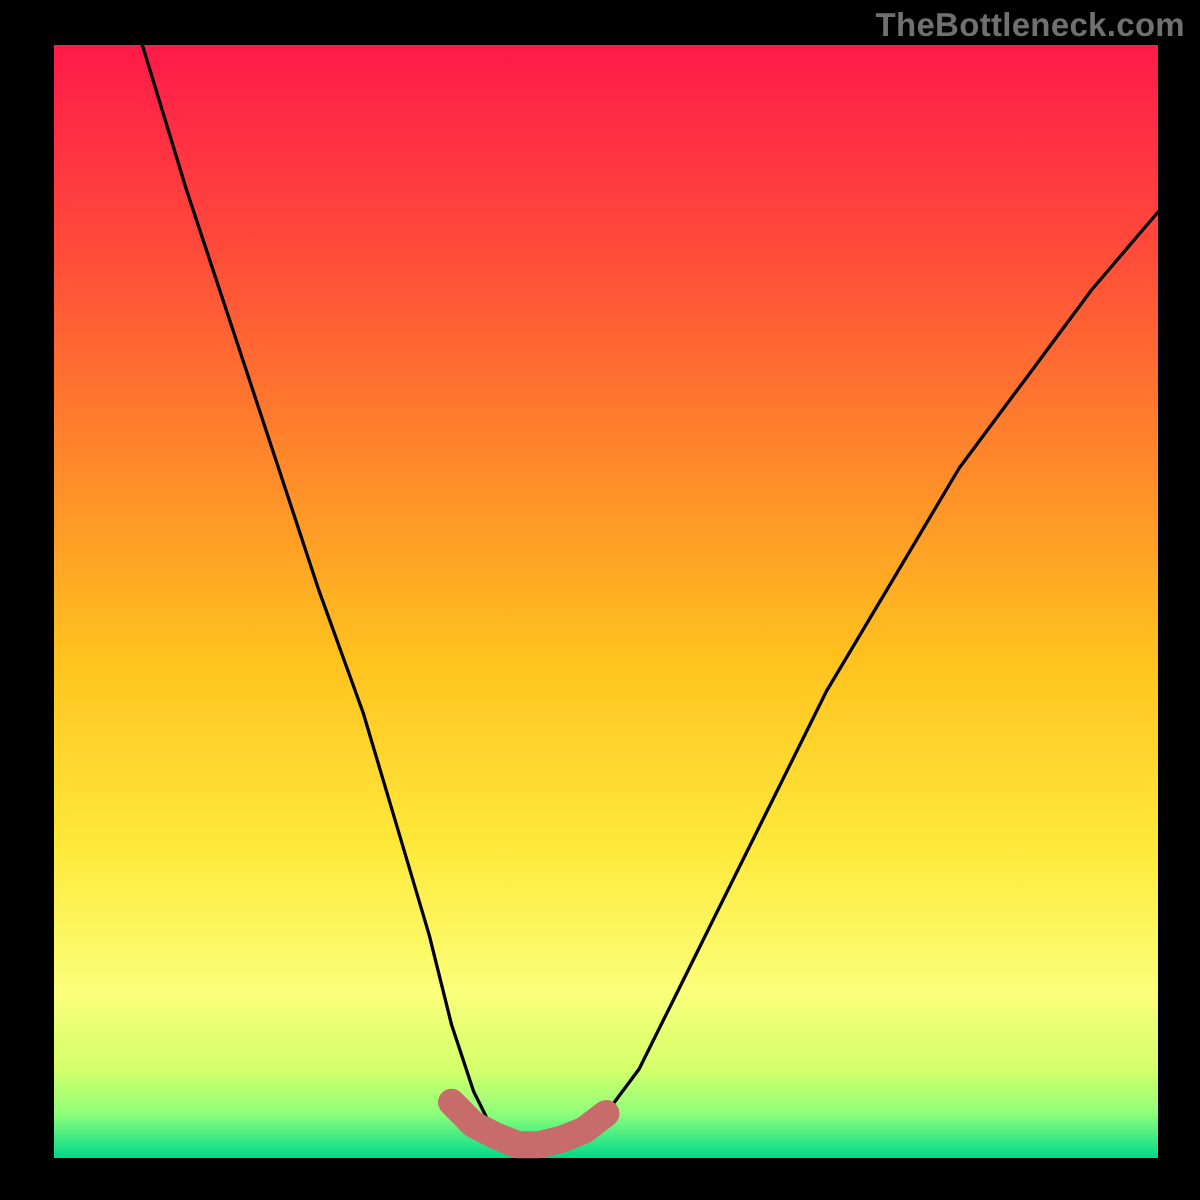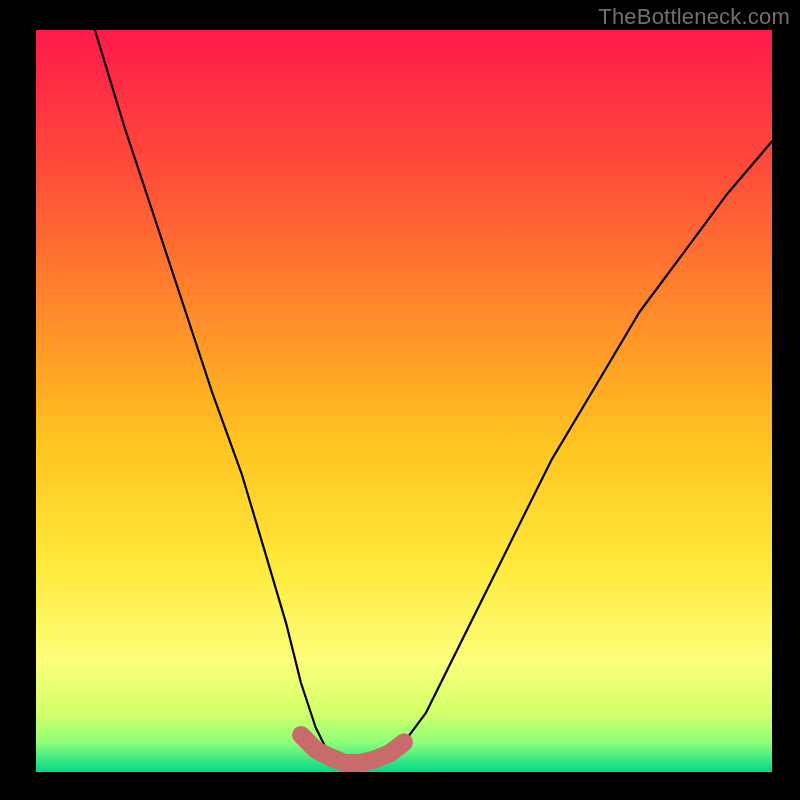--- a/index.html
+++ b/index.html
@@ -16,21 +16,21 @@
     width: 800px;
     height: 800px;
     background: #000;
   }
   .watermark {
     position: absolute;
     top: 4px;
     right: 10px;
     color: #707070;
     font-size: 22px;
-    font-weight: 400;
+    font-weight: 700;
     letter-spacing: 0.2px;
     z-index: 5;
   }
   svg {
     position: absolute;
     left: 0;
     top: 0;
   }
 </style>
 </head>

